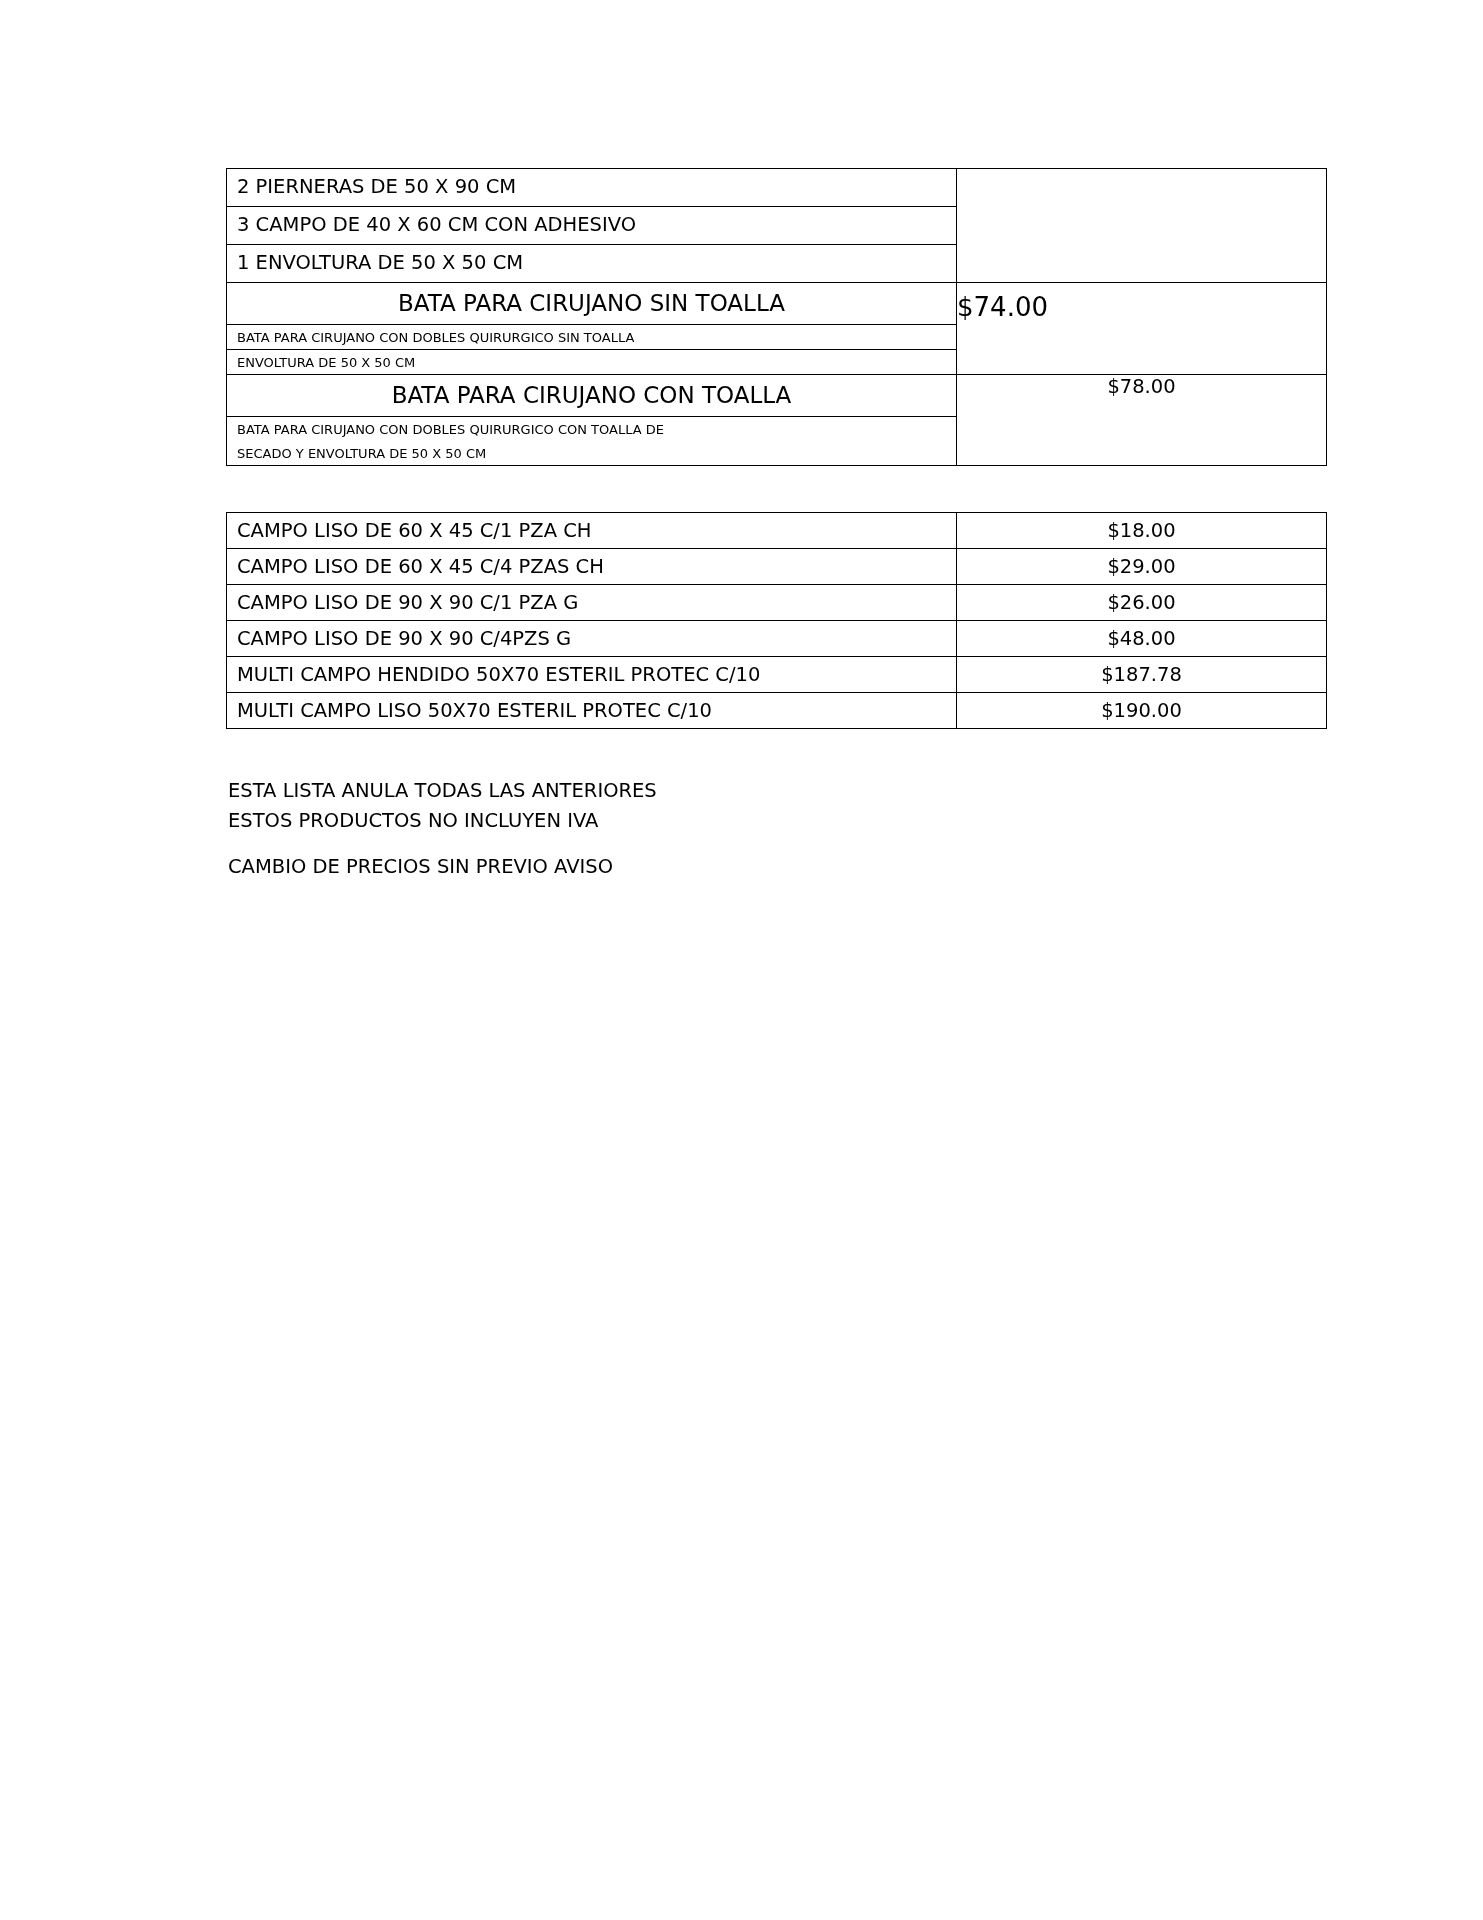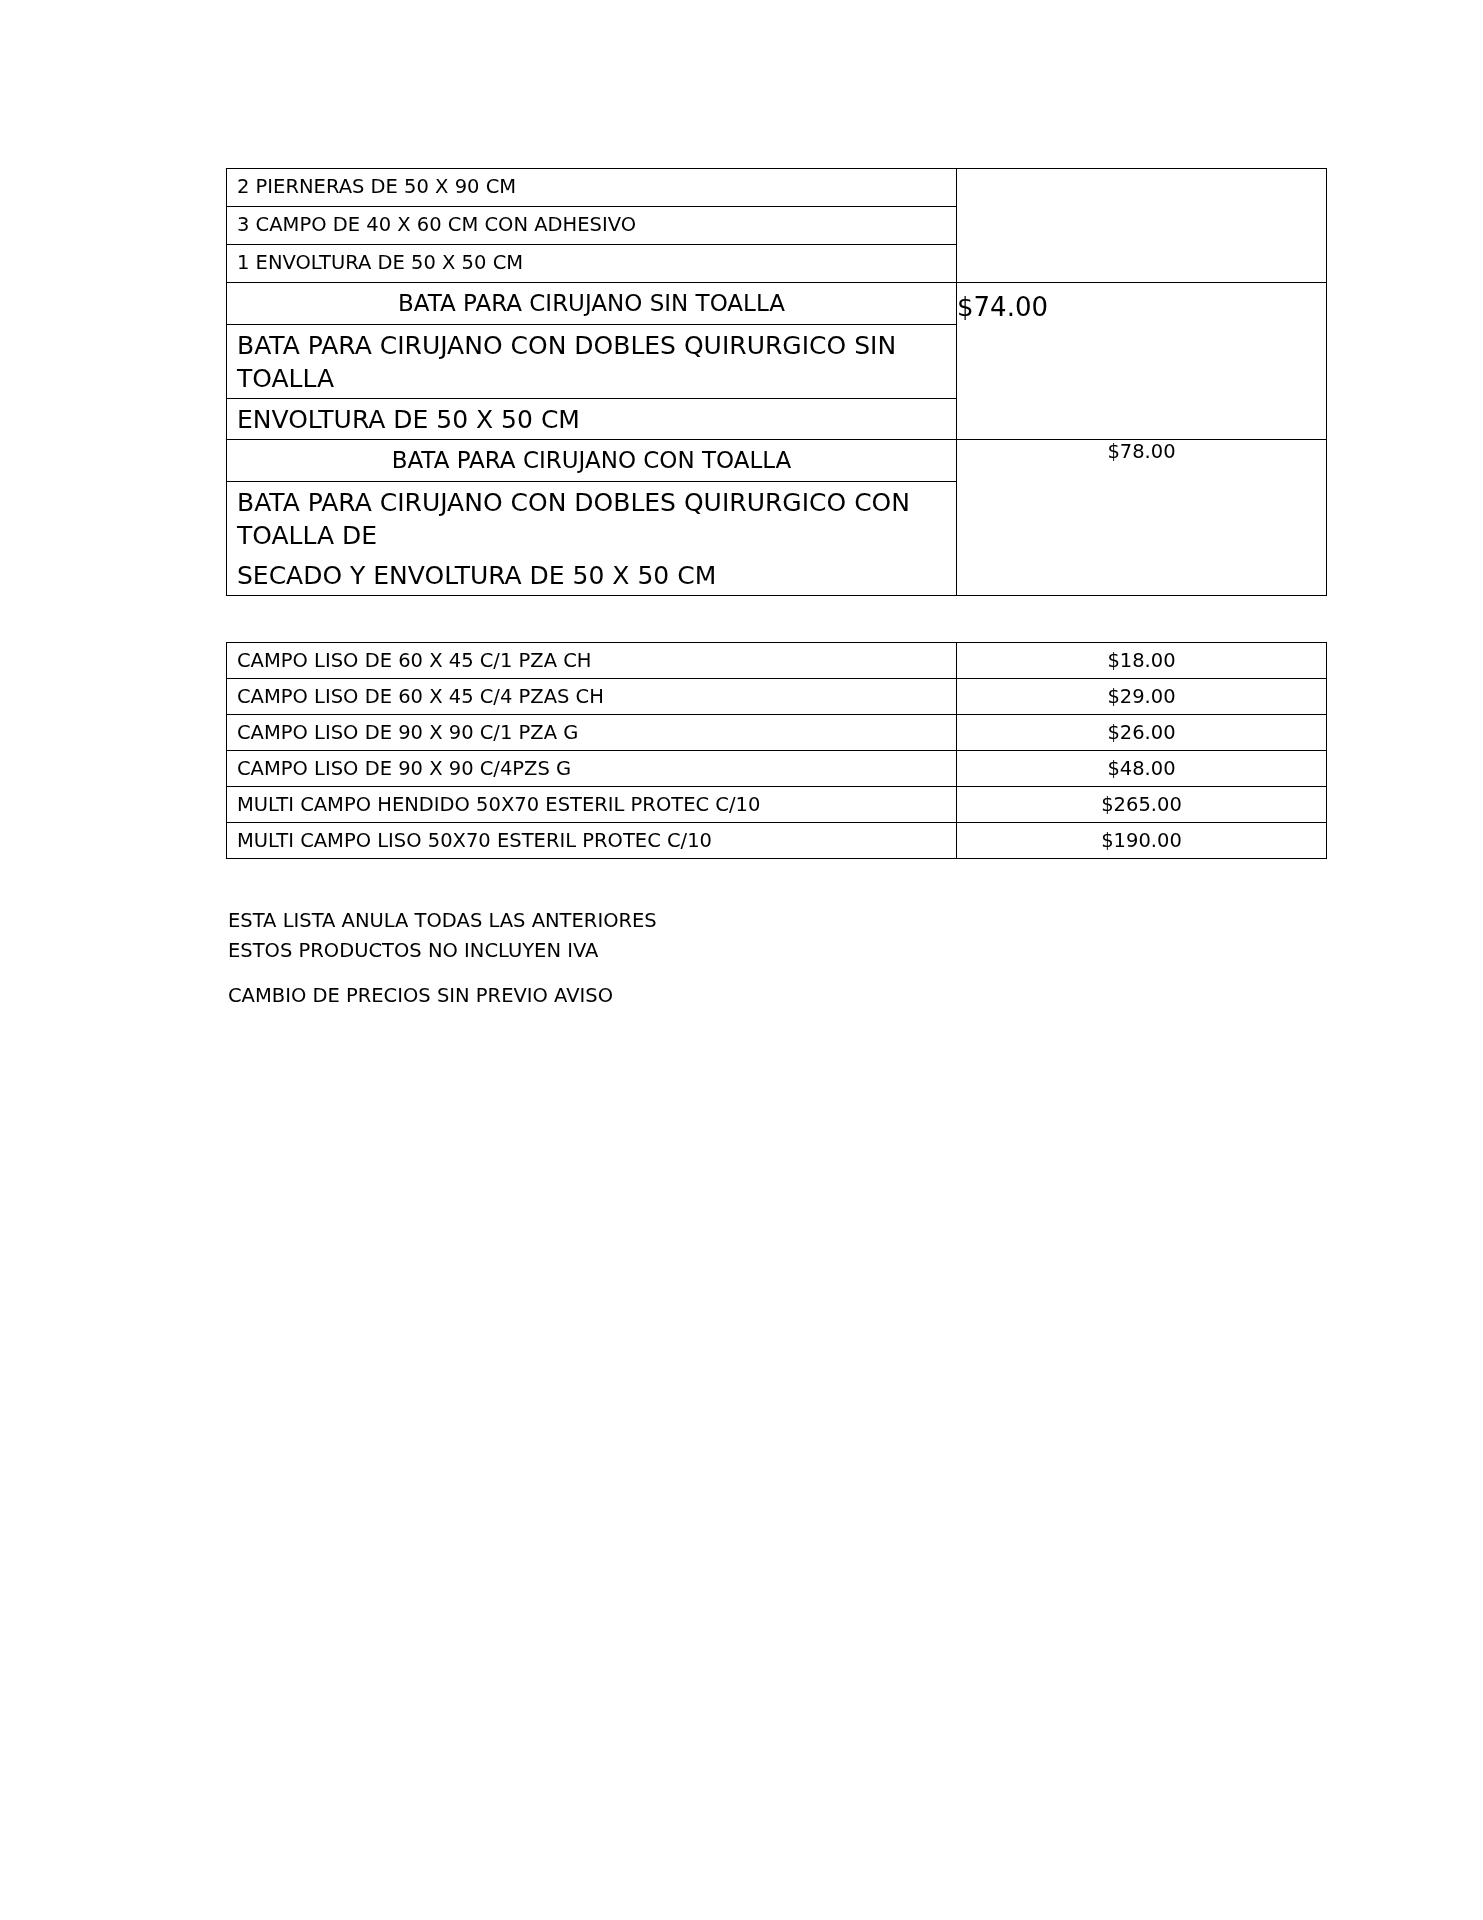--- a/index.html
+++ b/index.html
@@ -62,21 +62,21 @@
   .heading-line {
     text-align: center;
     font-weight: normal;
     font-size: 23px;
     padding: 6px 0 5px 0;
     border-bottom: 1.5px solid #000000;
     line-height: 1.3;
   }
   .detail-line {
     padding: 4px 0 3px 10px;
-    font-size: 25px;
+    font-size: 13px;
     line-height: 1.32;
   }
   .detail-line.bordered {
     border-bottom: 1.5px solid #000000;
   }
 
   .price-center-mid {
     display: flex;
     align-items: center;
     justify-content: center;
@@ -189,21 +189,21 @@
         <tr>
           <td>CAMPO LISO DE 90 X 90 C/1 PZA G</td>
           <td class="price">$26.00</td>
         </tr>
         <tr>
           <td>CAMPO LISO DE 90 X 90 C/4PZS  G</td>
           <td class="price">$48.00</td>
         </tr>
         <tr>
           <td>MULTI CAMPO HENDIDO 50X70 ESTERIL PROTEC C/10</td>
-          <td class="price">$265.00</td>
+          <td class="price">$187.78</td>
         </tr>
         <tr>
           <td>MULTI CAMPO LISO 50X70 ESTERIL PROTEC C/10</td>
           <td class="price">$190.00</td>
         </tr>
       </tbody>
     </table>
 
     <div class="notes">
       <div>ESTA LISTA ANULA TODAS LAS ANTERIORES</div>

